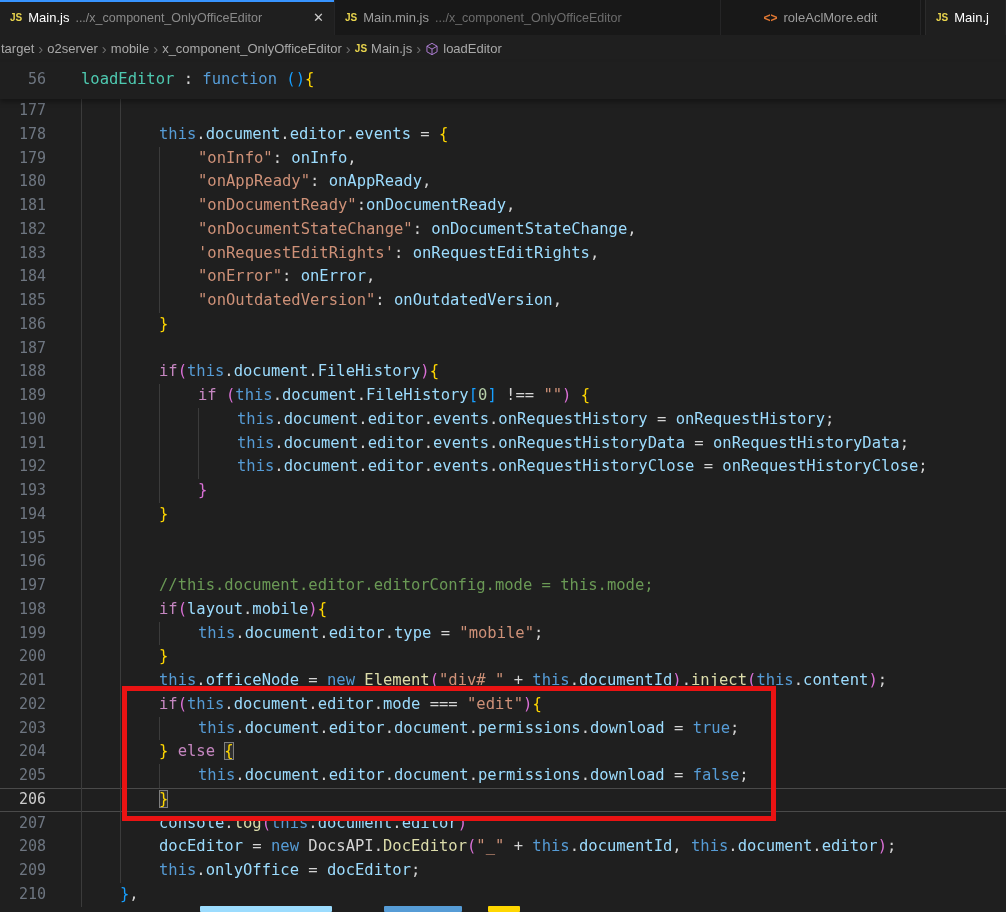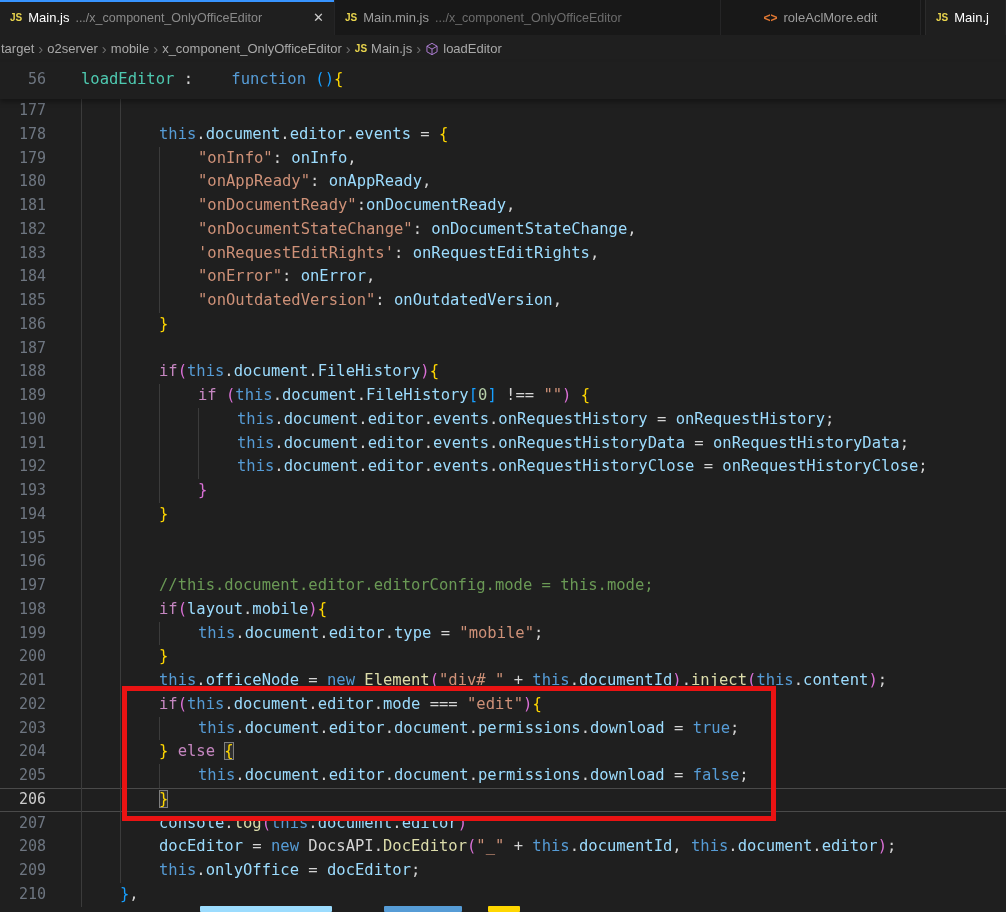--- a/index.html
+++ b/index.html
@@ -92,21 +92,21 @@
         <path d="M8 1.5 L13.8 4.8 V11.2 L8 14.5 L2.2 11.2 V4.8 Z" fill="none" stroke="#b180d7" stroke-width="1.1"></path>
         <path d="M2.2 4.8 L8 8.1 L13.8 4.8 M8 8.1 V14.5" fill="none" stroke="#b180d7" stroke-width="1.1"></path>
       </svg>
       <span>loadEditor</span>
     </span>
   </div>
 
   <div class="sticky">
     <div class="cl codefont">
       <span class="ln">56</span>
-      <span class="ct codefont"><span style="color: rgb(78, 201, 176);">loadEditor</span><span style="color: rgb(212, 212, 212);"> : </span><span style="color: rgb(86, 156, 214); margin-left: 29px;">function</span><span style="color: rgb(212, 212, 212);"> </span><span style="color: rgb(23, 159, 255);">()</span><span style="color: rgb(255, 215, 0);">{</span></span>
+      <span class="ct codefont"><span style="color: rgb(78, 201, 176);">loadEditor</span><span style="color: rgb(212, 212, 212);"> : </span><span style="color: rgb(86, 156, 214);">function</span><span style="color: rgb(212, 212, 212);"> </span><span style="color: rgb(23, 159, 255);">()</span><span style="color: rgb(255, 215, 0);">{</span></span>
     </div>
   </div>
 
   <div class="codefont"><div class="cl"><span class="ln">177</span><span class="ct codefont"><span class="g"></span><span class="g"></span></span></div><div class="cl"><span class="ln">178</span><span class="ct codefont"><span class="g"></span><span class="g"></span><span style="color: rgb(86, 156, 214);">this</span><span style="color: rgb(212, 212, 212);">.</span><span style="color: rgb(156, 220, 254);">document</span><span style="color: rgb(212, 212, 212);">.</span><span style="color: rgb(156, 220, 254);">editor</span><span style="color: rgb(212, 212, 212);">.</span><span style="color: rgb(156, 220, 254);">events</span><span style="color: rgb(212, 212, 212);"> = </span><span style="color: rgb(255, 215, 0);">{</span></span></div><div class="cl"><span class="ln">179</span><span class="ct codefont"><span class="g"></span><span class="g"></span><span class="g"></span><span style="color: rgb(206, 145, 120);">"onInfo"</span><span style="color: rgb(212, 212, 212);">: </span><span style="color: rgb(156, 220, 254);">onInfo</span><span style="color: rgb(212, 212, 212);">,</span></span></div><div class="cl"><span class="ln">180</span><span class="ct codefont"><span class="g"></span><span class="g"></span><span class="g"></span><span style="color: rgb(206, 145, 120);">"onAppReady"</span><span style="color: rgb(212, 212, 212);">: </span><span style="color: rgb(156, 220, 254);">onAppReady</span><span style="color: rgb(212, 212, 212);">,</span></span></div><div class="cl"><span class="ln">181</span><span class="ct codefont"><span class="g"></span><span class="g"></span><span class="g"></span><span style="color: rgb(206, 145, 120);">"onDocumentReady"</span><span style="color: rgb(212, 212, 212);">:</span><span style="color: rgb(156, 220, 254);">onDocumentReady</span><span style="color: rgb(212, 212, 212);">,</span></span></div><div class="cl"><span class="ln">182</span><span class="ct codefont"><span class="g"></span><span class="g"></span><span class="g"></span><span style="color: rgb(206, 145, 120);">"onDocumentStateChange"</span><span style="color: rgb(212, 212, 212);">: </span><span style="color: rgb(156, 220, 254);">onDocumentStateChange</span><span style="color: rgb(212, 212, 212);">,</span></span></div><div class="cl"><span class="ln">183</span><span class="ct codefont"><span class="g"></span><span class="g"></span><span class="g"></span><span style="color: rgb(206, 145, 120);">'onRequestEditRights'</span><span style="color: rgb(212, 212, 212);">: </span><span style="color: rgb(156, 220, 254);">onRequestEditRights</span><span style="color: rgb(212, 212, 212);">,</span></span></div><div class="cl"><span class="ln">184</span><span class="ct codefont"><span class="g"></span><span class="g"></span><span class="g"></span><span style="color: rgb(206, 145, 120);">"onError"</span><span style="color: rgb(212, 212, 212);">: </span><span style="color: rgb(156, 220, 254);">onError</span><span style="color: rgb(212, 212, 212);">,</span></span></div><div class="cl"><span class="ln">185</span><span class="ct codefont"><span class="g"></span><span class="g"></span><span class="g"></span><span style="color: rgb(206, 145, 120);">"onOutdatedVersion"</span><span style="color: rgb(212, 212, 212);">: </span><span style="color: rgb(156, 220, 254);">onOutdatedVersion</span><span style="color: rgb(212, 212, 212);">,</span></span></div><div class="cl"><span class="ln">186</span><span class="ct codefont"><span class="g"></span><span class="g"></span><span style="color: rgb(255, 215, 0);">}</span></span></div><div class="cl"><span class="ln">187</span><span class="ct codefont"><span class="g"></span><span class="g"></span></span></div><div class="cl"><span class="ln">188</span><span class="ct codefont"><span class="g"></span><span class="g"></span><span style="color: rgb(197, 134, 192);">if</span><span style="color: rgb(218, 112, 214);">(</span><span style="color: rgb(86, 156, 214);">this</span><span style="color: rgb(212, 212, 212);">.</span><span style="color: rgb(156, 220, 254);">document</span><span style="color: rgb(212, 212, 212);">.</span><span style="color: rgb(156, 220, 254);">FileHistory</span><span style="color: rgb(218, 112, 214);">)</span><span style="color: rgb(255, 215, 0);">{</span></span></div><div class="cl"><span class="ln">189</span><span class="ct codefont"><span class="g"></span><span class="g"></span><span class="g"></span><span style="color: rgb(197, 134, 192);">if</span><span style="color: rgb(212, 212, 212);"> </span><span style="color: rgb(218, 112, 214);">(</span><span style="color: rgb(86, 156, 214);">this</span><span style="color: rgb(212, 212, 212);">.</span><span style="color: rgb(156, 220, 254);">document</span><span style="color: rgb(212, 212, 212);">.</span><span style="color: rgb(156, 220, 254);">FileHistory</span><span style="color: rgb(23, 159, 255);">[</span><span style="color: rgb(181, 206, 168);">0</span><span style="color: rgb(23, 159, 255);">]</span><span style="color: rgb(212, 212, 212);"> !== </span><span style="color: rgb(206, 145, 120);">""</span><span style="color: rgb(218, 112, 214);">)</span><span style="color: rgb(212, 212, 212);"> </span><span style="color: rgb(255, 215, 0);">{</span></span></div><div class="cl"><span class="ln">190</span><span class="ct codefont"><span class="g"></span><span class="g"></span><span class="g"></span><span class="g"></span><span style="color: rgb(86, 156, 214);">this</span><span style="color: rgb(212, 212, 212);">.</span><span style="color: rgb(156, 220, 254);">document</span><span style="color: rgb(212, 212, 212);">.</span><span style="color: rgb(156, 220, 254);">editor</span><span style="color: rgb(212, 212, 212);">.</span><span style="color: rgb(156, 220, 254);">events</span><span style="color: rgb(212, 212, 212);">.</span><span style="color: rgb(156, 220, 254);">onRequestHistory</span><span style="color: rgb(212, 212, 212);"> = </span><span style="color: rgb(156, 220, 254);">onRequestHistory</span><span style="color: rgb(212, 212, 212);">;</span></span></div><div class="cl"><span class="ln">191</span><span class="ct codefont"><span class="g"></span><span class="g"></span><span class="g"></span><span class="g"></span><span style="color: rgb(86, 156, 214);">this</span><span style="color: rgb(212, 212, 212);">.</span><span style="color: rgb(156, 220, 254);">document</span><span style="color: rgb(212, 212, 212);">.</span><span style="color: rgb(156, 220, 254);">editor</span><span style="color: rgb(212, 212, 212);">.</span><span style="color: rgb(156, 220, 254);">events</span><span style="color: rgb(212, 212, 212);">.</span><span style="color: rgb(156, 220, 254);">onRequestHistoryData</span><span style="color: rgb(212, 212, 212);"> = </span><span style="color: rgb(156, 220, 254);">onRequestHistoryData</span><span style="color: rgb(212, 212, 212);">;</span></span></div><div class="cl"><span class="ln">192</span><span class="ct codefont"><span class="g"></span><span class="g"></span><span class="g"></span><span class="g"></span><span style="color: rgb(86, 156, 214);">this</span><span style="color: rgb(212, 212, 212);">.</span><span style="color: rgb(156, 220, 254);">document</span><span style="color: rgb(212, 212, 212);">.</span><span style="color: rgb(156, 220, 254);">editor</span><span style="color: rgb(212, 212, 212);">.</span><span style="color: rgb(156, 220, 254);">events</span><span style="color: rgb(212, 212, 212);">.</span><span style="color: rgb(156, 220, 254);">onRequestHistoryClose</span><span style="color: rgb(212, 212, 212);"> = </span><span style="color: rgb(156, 220, 254);">onRequestHistoryClose</span><span style="color: rgb(212, 212, 212);">;</span></span></div><div class="cl"><span class="ln">193</span><span class="ct codefont"><span class="g"></span><span class="g"></span><span class="g"></span><span style="color: rgb(218, 112, 214);">}</span></span></div><div class="cl"><span class="ln">194</span><span class="ct codefont"><span class="g"></span><span class="g"></span><span style="color: rgb(255, 215, 0);">}</span></span></div><div class="cl"><span class="ln">195</span><span class="ct codefont"><span class="g"></span><span class="g"></span></span></div><div class="cl"><span class="ln">196</span><span class="ct codefont"><span class="g"></span><span class="g"></span></span></div><div class="cl"><span class="ln">197</span><span class="ct codefont"><span class="g"></span><span class="g"></span><span style="color: rgb(106, 153, 85);">//this.document.editor.editorConfig.mode = this.mode;</span></span></div><div class="cl"><span class="ln">198</span><span class="ct codefont"><span class="g"></span><span class="g"></span><span style="color: rgb(197, 134, 192);">if</span><span style="color: rgb(218, 112, 214);">(</span><span style="color: rgb(156, 220, 254);">layout</span><span style="color: rgb(212, 212, 212);">.</span><span style="color: rgb(156, 220, 254);">mobile</span><span style="color: rgb(218, 112, 214);">)</span><span style="color: rgb(255, 215, 0);">{</span></span></div><div class="cl"><span class="ln">199</span><span class="ct codefont"><span class="g"></span><span class="g"></span><span class="g"></span><span style="color: rgb(86, 156, 214);">this</span><span style="color: rgb(212, 212, 212);">.</span><span style="color: rgb(156, 220, 254);">document</span><span style="color: rgb(212, 212, 212);">.</span><span style="color: rgb(156, 220, 254);">editor</span><span style="color: rgb(212, 212, 212);">.</span><span style="color: rgb(156, 220, 254);">type</span><span style="color: rgb(212, 212, 212);"> = </span><span style="color: rgb(206, 145, 120);">"mobile"</span><span style="color: rgb(212, 212, 212);">;</span></span></div><div class="cl"><span class="ln">200</span><span class="ct codefont"><span class="g"></span><span class="g"></span><span style="color: rgb(255, 215, 0);">}</span></span></div><div class="cl"><span class="ln">201</span><span class="ct codefont"><span class="g"></span><span class="g"></span><span style="color: rgb(86, 156, 214);">this</span><span style="color: rgb(212, 212, 212);">.</span><span style="color: rgb(156, 220, 254);">officeNode</span><span style="color: rgb(212, 212, 212);"> = </span><span style="color: rgb(86, 156, 214);">new</span><span style="color: rgb(212, 212, 212);"> </span><span style="color: rgb(220, 220, 170);">Element</span><span style="color: rgb(218, 112, 214);">(</span><span style="color: rgb(206, 145, 120);">"div#_"</span><span style="color: rgb(212, 212, 212);"> + </span><span style="color: rgb(86, 156, 214);">this</span><span style="color: rgb(212, 212, 212);">.</span><span style="color: rgb(156, 220, 254);">documentId</span><span style="color: rgb(218, 112, 214);">)</span><span style="color: rgb(212, 212, 212);">.</span><span style="color: rgb(220, 220, 170);">inject</span><span style="color: rgb(218, 112, 214);">(</span><span style="color: rgb(86, 156, 214);">this</span><span style="color: rgb(212, 212, 212);">.</span><span style="color: rgb(156, 220, 254);">content</span><span style="color: rgb(218, 112, 214);">)</span><span style="color: rgb(212, 212, 212);">;</span></span></div><div class="cl"><span class="ln">202</span><span class="ct codefont"><span class="g"></span><span class="g"></span><span style="color: rgb(197, 134, 192);">if</span><span style="color: rgb(218, 112, 214);">(</span><span style="color: rgb(86, 156, 214);">this</span><span style="color: rgb(212, 212, 212);">.</span><span style="color: rgb(156, 220, 254);">document</span><span style="color: rgb(212, 212, 212);">.</span><span style="color: rgb(156, 220, 254);">editor</span><span style="color: rgb(212, 212, 212);">.</span><span style="color: rgb(156, 220, 254);">mode</span><span style="color: rgb(212, 212, 212);"> === </span><span style="color: rgb(206, 145, 120);">"edit"</span><span style="color: rgb(218, 112, 214);">)</span><span style="color: rgb(255, 215, 0);">{</span></span></div><div class="cl"><span class="ln">203</span><span class="ct codefont"><span class="g"></span><span class="g"></span><span class="g"></span><span style="color: rgb(86, 156, 214);">this</span><span style="color: rgb(212, 212, 212);">.</span><span style="color: rgb(156, 220, 254);">document</span><span style="color: rgb(212, 212, 212);">.</span><span style="color: rgb(156, 220, 254);">editor</span><span style="color: rgb(212, 212, 212);">.</span><span style="color: rgb(156, 220, 254);">document</span><span style="color: rgb(212, 212, 212);">.</span><span style="color: rgb(156, 220, 254);">permissions</span><span style="color: rgb(212, 212, 212);">.</span><span style="color: rgb(156, 220, 254);">download</span><span style="color: rgb(212, 212, 212);"> = </span><span style="color: rgb(86, 156, 214);">true</span><span style="color: rgb(212, 212, 212);">;</span></span></div><div class="cl"><span class="ln">204</span><span class="ct codefont"><span class="g"></span><span class="g"></span><span style="color: rgb(255, 215, 0);">}</span><span style="color: rgb(212, 212, 212);"> </span><span style="color: rgb(197, 134, 192);">else</span><span style="color: rgb(212, 212, 212);"> </span><span class="bm" style="color: rgb(255, 215, 0);">{</span></span></div><div class="cl"><span class="ln">205</span><span class="ct codefont"><span class="g"></span><span class="g"></span><span class="g"></span><span style="color: rgb(86, 156, 214);">this</span><span style="color: rgb(212, 212, 212);">.</span><span style="color: rgb(156, 220, 254);">document</span><span style="color: rgb(212, 212, 212);">.</span><span style="color: rgb(156, 220, 254);">editor</span><span style="color: rgb(212, 212, 212);">.</span><span style="color: rgb(156, 220, 254);">document</span><span style="color: rgb(212, 212, 212);">.</span><span style="color: rgb(156, 220, 254);">permissions</span><span style="color: rgb(212, 212, 212);">.</span><span style="color: rgb(156, 220, 254);">download</span><span style="color: rgb(212, 212, 212);"> = </span><span style="color: rgb(86, 156, 214);">false</span><span style="color: rgb(212, 212, 212);">;</span></span></div><div class="cl cur"><span class="ln">206</span><span class="ct codefont"><span class="g"></span><span class="g"></span><span class="bm" style="color: rgb(255, 215, 0);">}</span></span></div><div class="cl"><span class="ln">207</span><span class="ct codefont"><span class="g"></span><span class="g"></span><span style="color: rgb(156, 220, 254);">console</span><span style="color: rgb(212, 212, 212);">.</span><span style="color: rgb(220, 220, 170);">log</span><span style="color: rgb(218, 112, 214);">(</span><span style="color: rgb(86, 156, 214);">this</span><span style="color: rgb(212, 212, 212);">.</span><span style="color: rgb(156, 220, 254);">document</span><span style="color: rgb(212, 212, 212);">.</span><span style="color: rgb(156, 220, 254);">editor</span><span style="color: rgb(218, 112, 214);">)</span></span></div><div class="cl"><span class="ln">208</span><span class="ct codefont"><span class="g"></span><span class="g"></span><span style="color: rgb(156, 220, 254);">docEditor</span><span style="color: rgb(212, 212, 212);"> = </span><span style="color: rgb(86, 156, 214);">new</span><span style="color: rgb(212, 212, 212);"> </span><span style="color: rgb(212, 212, 212);">DocsAPI</span><span style="color: rgb(212, 212, 212);">.</span><span style="color: rgb(220, 220, 170);">DocEditor</span><span style="color: rgb(218, 112, 214);">(</span><span style="color: rgb(206, 145, 120);">"_"</span><span style="color: rgb(212, 212, 212);"> + </span><span style="color: rgb(86, 156, 214);">this</span><span style="color: rgb(212, 212, 212);">.</span><span style="color: rgb(156, 220, 254);">documentId</span><span style="color: rgb(212, 212, 212);">, </span><span style="color: rgb(86, 156, 214);">this</span><span style="color: rgb(212, 212, 212);">.</span><span style="color: rgb(156, 220, 254);">document</span><span style="color: rgb(212, 212, 212);">.</span><span style="color: rgb(156, 220, 254);">editor</span><span style="color: rgb(218, 112, 214);">)</span><span style="color: rgb(212, 212, 212);">;</span></span></div><div class="cl"><span class="ln">209</span><span class="ct codefont"><span class="g"></span><span class="g"></span><span style="color: rgb(86, 156, 214);">this</span><span style="color: rgb(212, 212, 212);">.</span><span style="color: rgb(156, 220, 254);">onlyOffice</span><span style="color: rgb(212, 212, 212);"> = </span><span style="color: rgb(156, 220, 254);">docEditor</span><span style="color: rgb(212, 212, 212);">;</span></span></div><div class="cl"><span class="ln">210</span><span class="ct codefont"><span class="g"></span><span style="color: rgb(23, 159, 255);">}</span><span style="color: rgb(212, 212, 212);">,</span></span></div></div>
 
   <div>
       <div class="pbar" style="left: 200px; width: 132px; background: rgb(156, 220, 254);"></div>
       <div class="pbar" style="left: 384px; width: 78px; background: rgb(86, 156, 214);"></div>
       <div class="pbar" style="left: 488px; width: 32px; background: rgb(255, 215, 0);"></div>
     </div>

